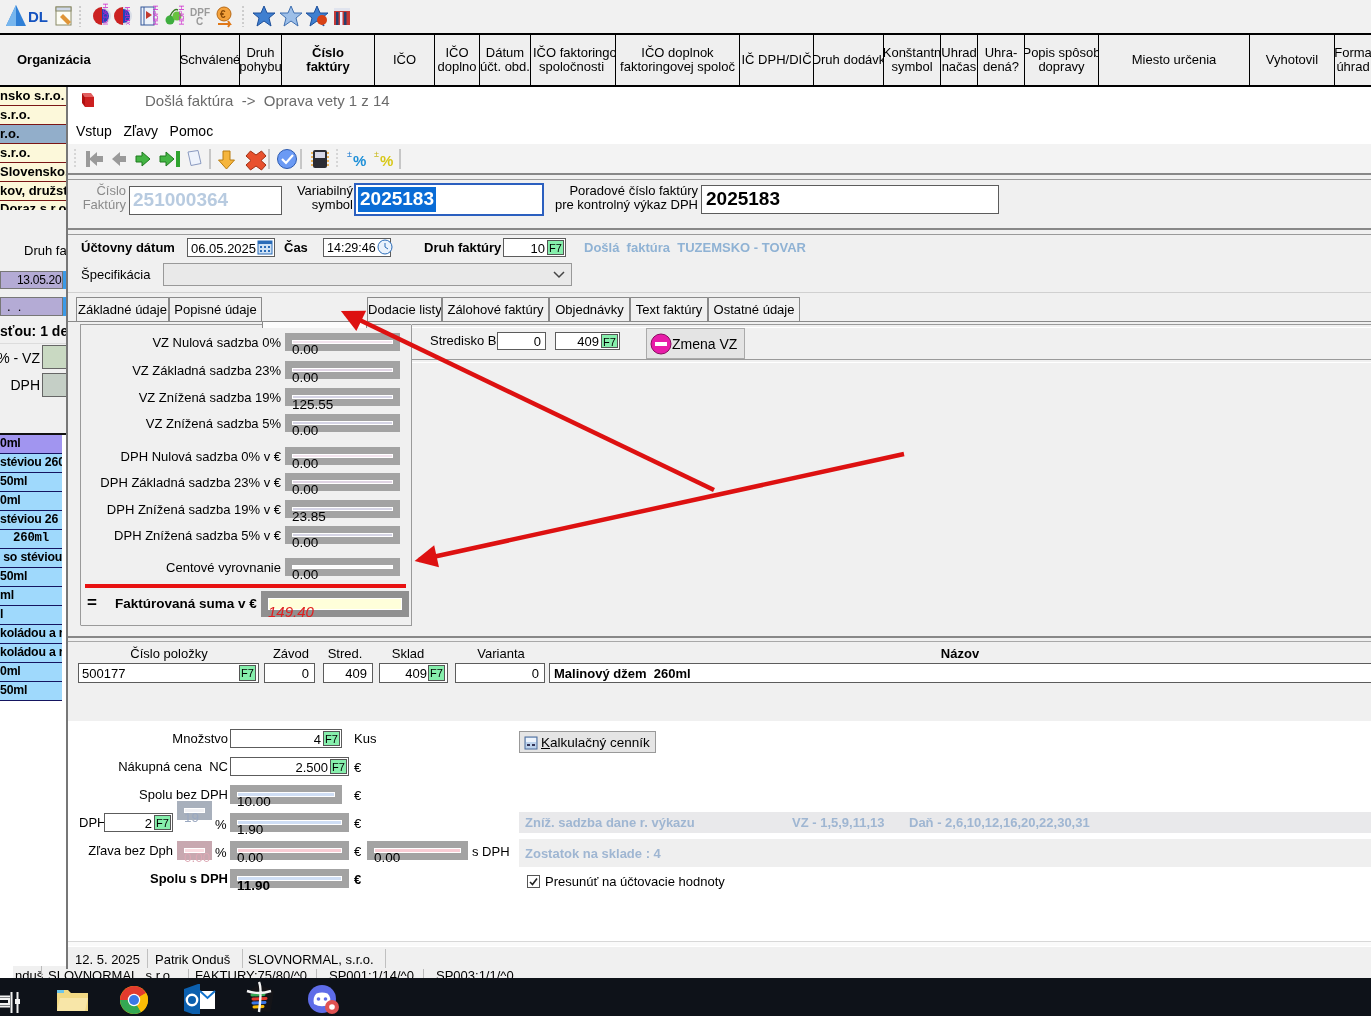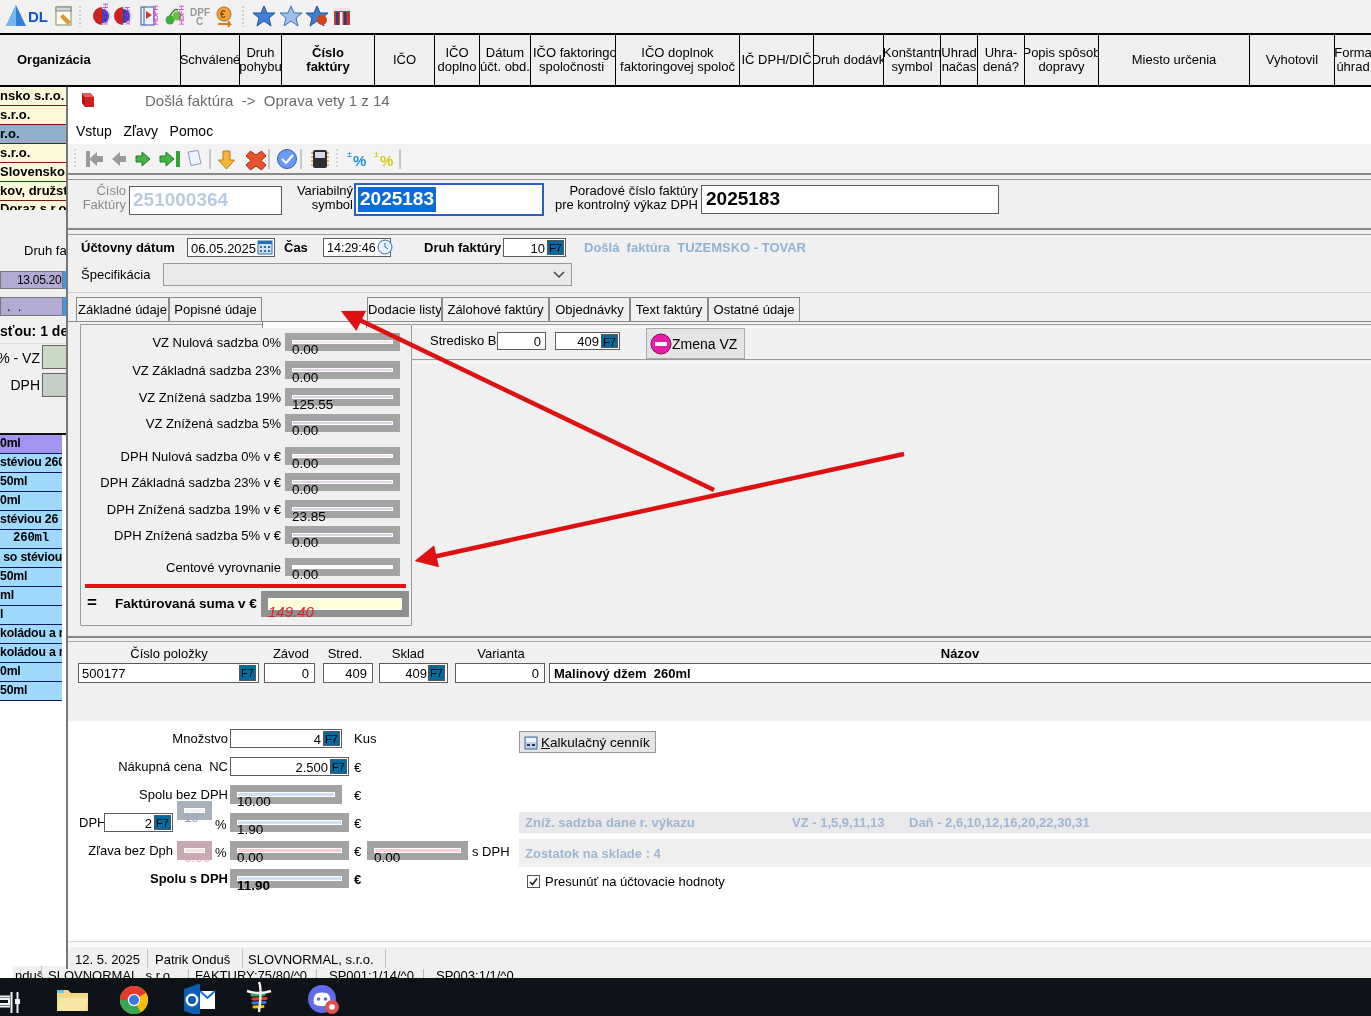--- a/index.html
+++ b/index.html
@@ -2,21 +2,21 @@
 <html><head>
 <meta charset="utf-8">
 <style>
   html,body{margin:0;padding:0}
   body{width:1371px;height:1016px;overflow:hidden;position:relative;background:#fff;
        font-family:"Liberation Sans", sans-serif;font-size:13px;color:#000;}
   .abs{position:absolute}
   .in{position:absolute;background:#fff;border:1px solid #5c5c5c;box-sizing:border-box;}
   .lblr{position:absolute;text-align:right;}
   .val{position:absolute;box-sizing:border-box;border:7px solid #a3a3a3;box-shadow:inset 0 0 0 1px #fff;padding-right:5px;font-size:13.5px;}
-  .f7{position:absolute;top:1px;bottom:1px;right:1px;width:17px;background:#0369a1;border:1px solid #555;
+  .f7{position:absolute;top:1px;bottom:1px;right:1px;width:17px;background:#86efac;border:1px solid #555;
       box-sizing:border-box;font-size:11px;text-align:center;line-height:14px;}
   .tab{position:absolute;top:4px;bottom:0;white-space:nowrap;overflow:hidden;border:1px solid #8a8a8a;border-bottom:none;
        background:#f0f0f0;text-align:center;box-sizing:border-box;padding-top:4px;
        border-radius:1px 1px 0 0;}
   .tabact{top:0;background:#fcfcfc;z-index:3;padding-top:6px;}
   .hcell{position:absolute;top:0;bottom:0;border-right:1px solid #000;box-sizing:border-box;
          display:flex;align-items:center;justify-content:center;text-align:center;line-height:14px;white-space:nowrap;overflow:hidden;}
   #bg-leftrows div{white-space:nowrap;overflow:hidden;}
   #bg-leftrows div.b{font-size:12.3px;letter-spacing:-0.2px;}
 </style>

